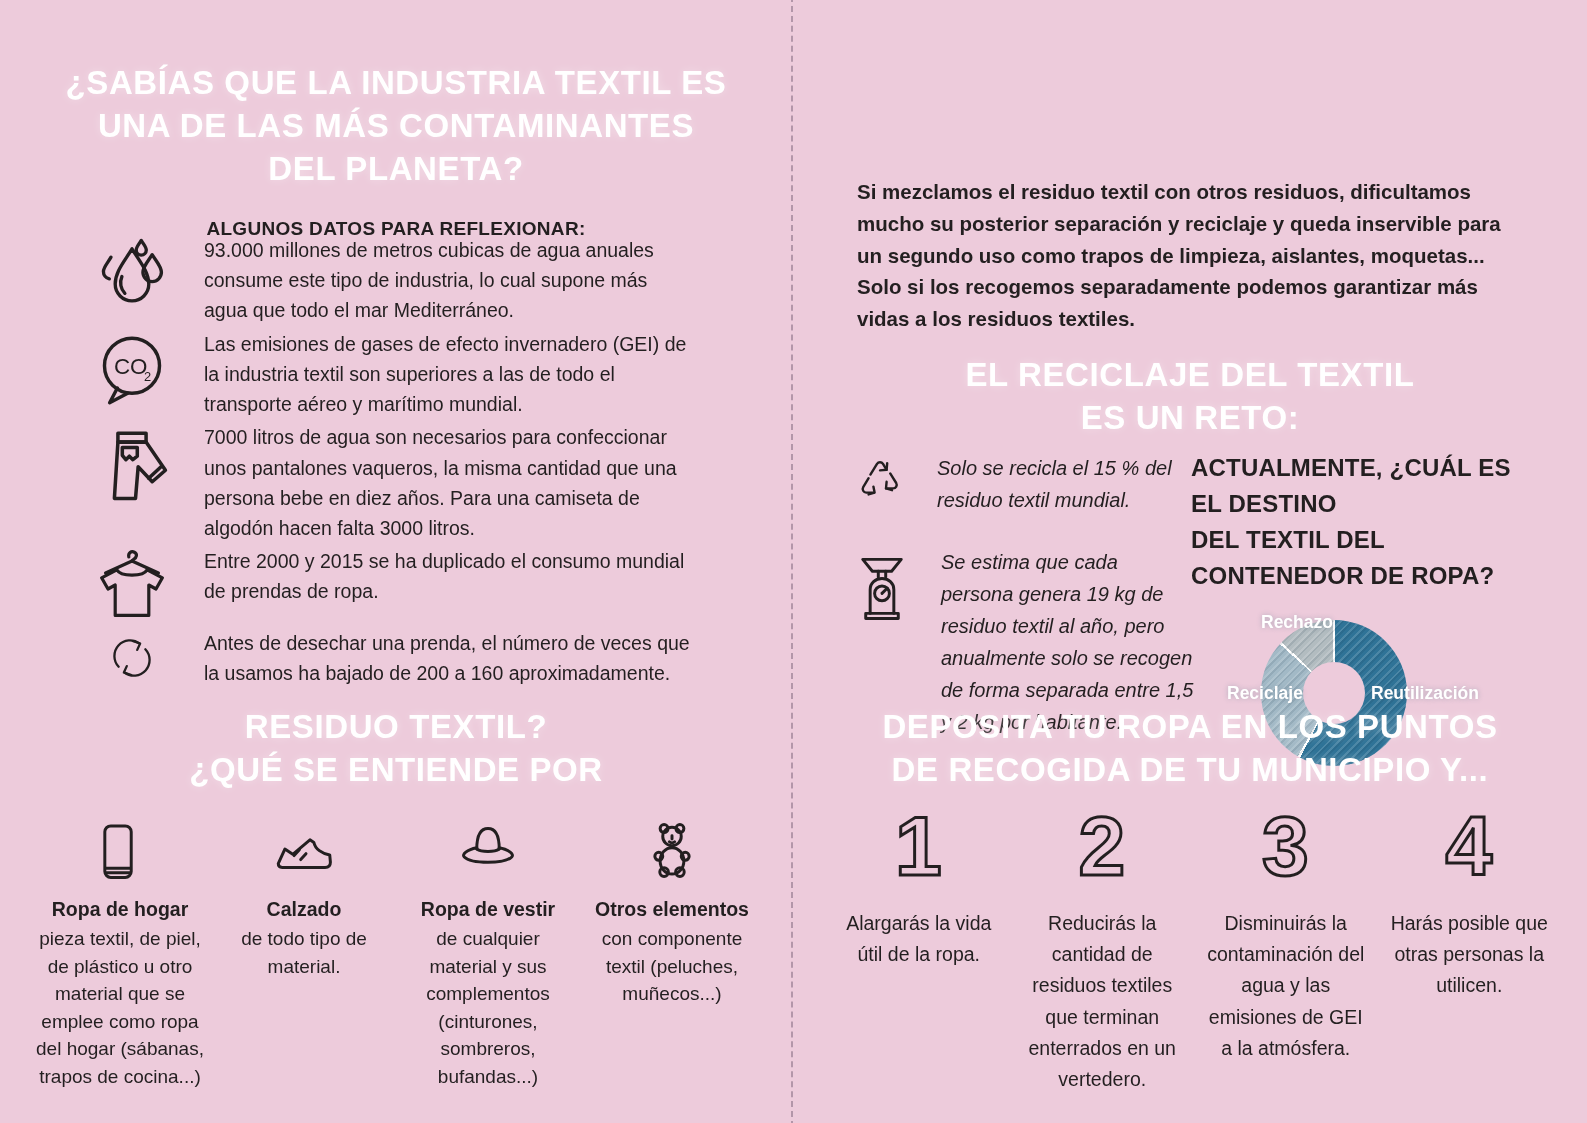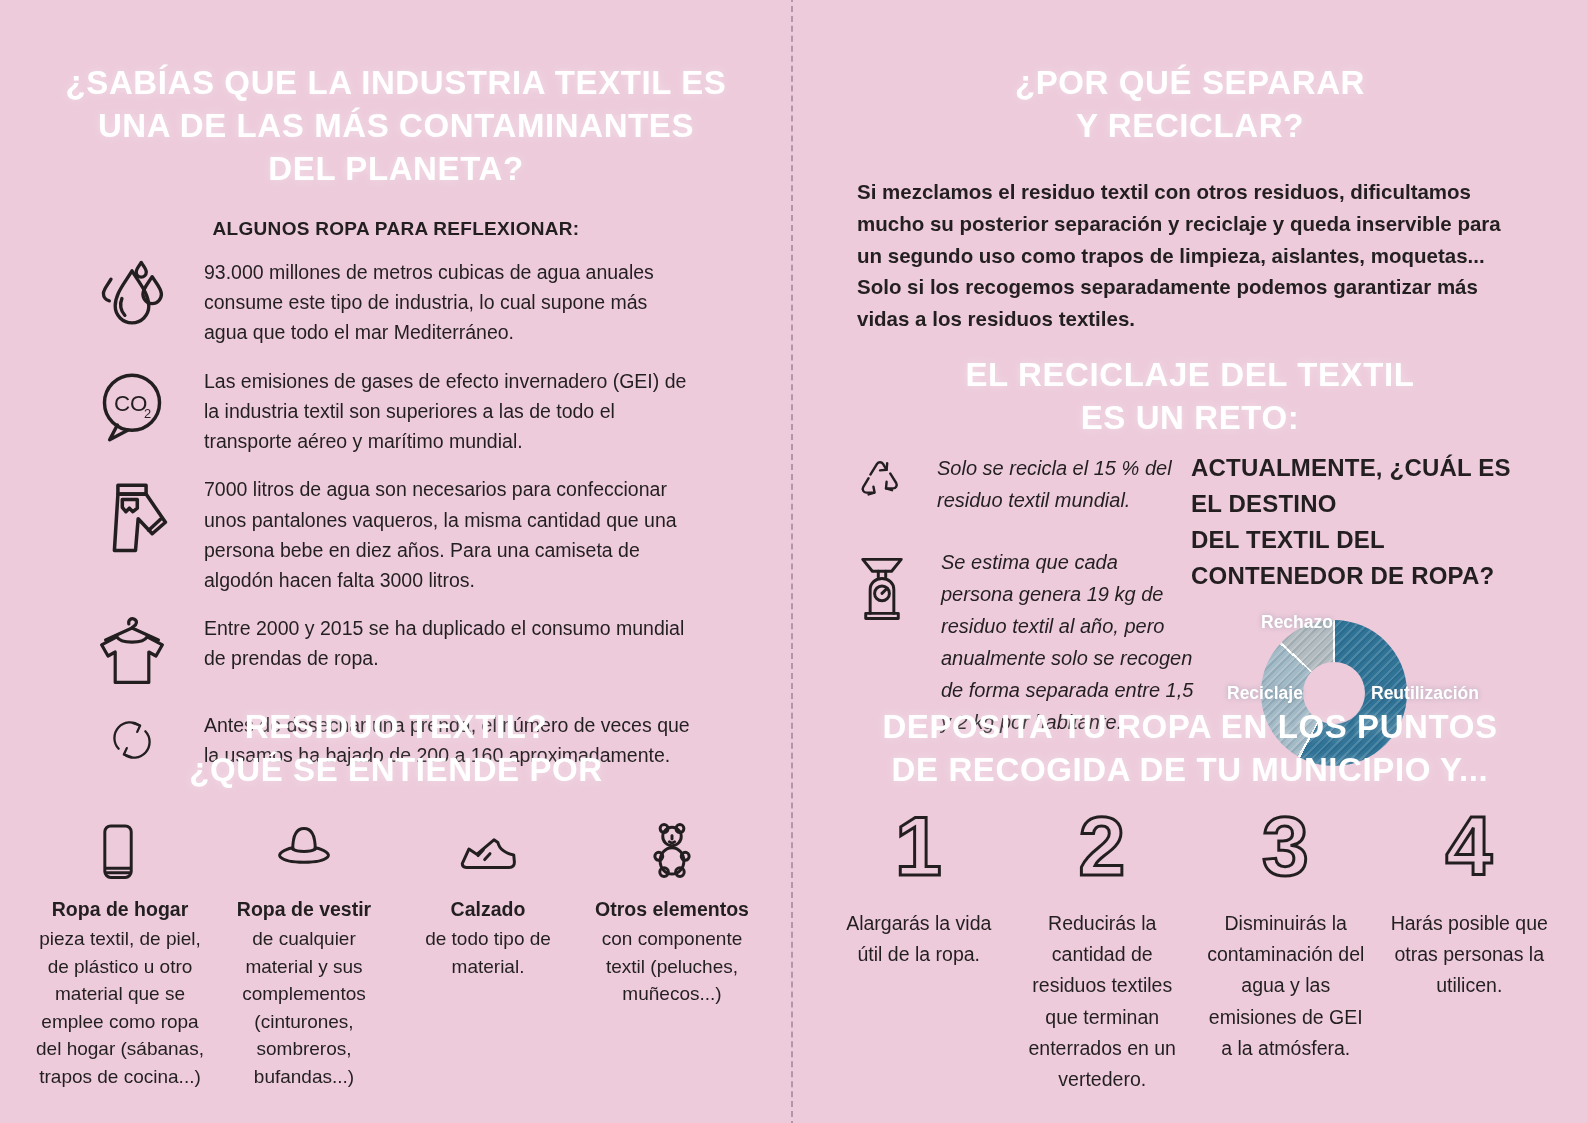--- a/index.html
+++ b/index.html
@@ -24,22 +24,22 @@
   .big-title span{display:block;}
   .t-left-main{top:62px;text-align:center;}
   .t-residuo{top:706px;}
   .t-right-main{top:62px;}
   .t-reto{top:354px;}
   .t-deposita{top:706px;}
 
   .small-heading{position:absolute;top:218px;left:0;width:100%;margin:0;
     text-align:center;font-weight:bold;font-size:19px;letter-spacing:.3px;}
 
-  .facts{position:absolute;top:254px;left:88px;width:615px;
-    display:flex;flex-direction:column;gap:15px;}
+  .facts{position:absolute;top:232px;left:88px;width:615px;
+    display:flex;flex-direction:column;}
   .fact{display:flex;align-items:flex-start;gap:28px;}
   .fact-icon{flex:0 0 88px;display:flex;justify-content:center;}
   .fact-text{font-size:19.5px;line-height:1.55;padding-top:3px;max-width:487px;margin:0;}
   svg.ic{stroke:var(--ink);stroke-width:4;fill:none;stroke-linecap:round;stroke-linejoin:round;}
   .i-water{width:84px;height:84px;}
   .i-co2{width:86px;height:88px;}
   .i-jeans{width:88px;height:92px;}
   .i-tshirt{width:80px;height:80px;margin-top:2px;}
   .i-reuse{width:58px;height:58px;margin-top:4px;}
 
@@ -92,21 +92,21 @@
 <div class="canvas">
 
   <div class="page page-left">
 
     <h1 class="big-title t-left-main">
       <span>¿SABÍAS QUE LA INDUSTRIA TEXTIL ES</span>
       <span>UNA DE LAS MÁS CONTAMINANTES</span>
       <span>DEL PLANETA?</span>
     </h1>
 
-    <h2 class="small-heading">ALGUNOS ROPA PARA REFLEXIONAR:</h2>
+    <h2 class="small-heading">ALGUNOS DATOS PARA REFLEXIONAR:</h2>
 
     <div class="facts">
 
       <div class="fact">
         <span class="fact-icon">
           <svg class="ic i-water" viewBox="0 0 100 100">
             <path d="M50 20 C41 35 30 47 30 62 a20 20 0 0 0 40 0 C70 47 59 35 50 20 Z"></path>
             <path d="M74 27 c-5 8 -11 14 -11 21 a11 11 0 0 0 22 0 c0 -7 -6 -13 -11 -21 Z"></path>
             <path d="M25 30 c-4 7 -9 12 -9 17 a9 9 0 0 0 7 8.8"></path>
             <path d="M61 10 c-3 5 -6 8 -6 11.5 a6 6 0 0 0 12 0 c0 -3.5 -3 -6.5 -6 -11.5 Z"></path>
@@ -179,39 +179,39 @@
             <path d="M28 76 H66 M28 83 H66"></path>
           </svg>
         </span>
         <p class="cat-name">Ropa de hogar</p>
         <p class="cat-desc">pieza textil, de piel, de plástico u otro material que se emplee como ropa del hogar (sábanas, trapos de cocina...)</p>
       </div>
 
       <div class="cat">
         <span class="cat-icon">
           <svg class="ic" viewBox="0 0 100 100">
+            <path d="M11 69 L21 47 L33 55 L59 33 L65 37 C67 47 77 54 89 56 L90 67 C90 72 87 75 82 75 H17 C13 75 11 73 11 69 Z"></path>
+            <path d="M35 57 L43 48 M45 63 L53 54"></path>
+            <path d="M12 66 L90 62" opacity=".0"></path>
+          </svg>
+        </span>
+        <p class="cat-name">Calzado</p>
+        <p class="cat-desc">de todo tipo de material.</p>
+      </div>
+
+      <div class="cat">
+        <span class="cat-icon">
+          <svg class="ic" viewBox="0 0 100 100">
             <path d="M33 47 C33 25 40 16 50 16 C60 16 67 25 67 47"></path>
             <path d="M33 45 C18 48 10 55 14 59 C20 65 35 67 50 67 C65 67 80 65 86 59 C90 55 82 48 67 45"></path>
             <path d="M33 47 C40 52 60 52 67 47"></path>
           </svg>
         </span>
         <p class="cat-name">Ropa de vestir</p>
         <p class="cat-desc">de cualquier material y sus complementos (cinturones, sombreros, bufandas...)</p>
-      </div>
-
-      <div class="cat">
-        <span class="cat-icon">
-          <svg class="ic" viewBox="0 0 100 100">
-            <path d="M11 69 L21 47 L33 55 L59 33 L65 37 C67 47 77 54 89 56 L90 67 C90 72 87 75 82 75 H17 C13 75 11 73 11 69 Z"></path>
-            <path d="M35 57 L43 48 M45 63 L53 54"></path>
-            <path d="M12 66 L90 62" opacity=".0"></path>
-          </svg>
-        </span>
-        <p class="cat-name">Calzado</p>
-        <p class="cat-desc">de todo tipo de material.</p>
       </div>
 
       <div class="cat">
         <span class="cat-icon">
           <svg class="ic" viewBox="0 0 100 100">
             <circle cx="38" cy="16" r="6"></circle>
               <circle cx="62" cy="16" r="6"></circle>
             <circle cx="50" cy="28" r="14"></circle>
             <path d="M50 27 V32 M46 36 C48 38 52 38 54 36"></path>
             <ellipse cx="50" cy="65" rx="18" ry="20"></ellipse>
@@ -225,24 +225,20 @@
         <p class="cat-desc">con componente textil (peluches, muñecos...)</p>
       </div>
 
     </div>
   </div>
 
   <div class="fold"></div>
 
   <div class="page page-right">
 
-    <h1 class="big-title t-right-main">
-      <span>¿POR QUÉ SEPARAR</span>
-      <span>Y RECICLAR?</span>
-    </h1>
 
     <p class="intro">Si mezclamos el residuo textil con otros residuos, dificultamos mucho su posterior separación y reciclaje y queda inservible para un segundo uso como trapos de limpieza, aislantes, moquetas... Solo si los recogemos separadamente podemos garantizar más vidas a los residuos textiles.</p>
 
     <h1 class="big-title t-reto">
       <span>EL RECICLAJE DEL TEXTIL</span>
       <span>ES UN RETO:</span>
     </h1>
 
     <div class="reto-facts">
 

